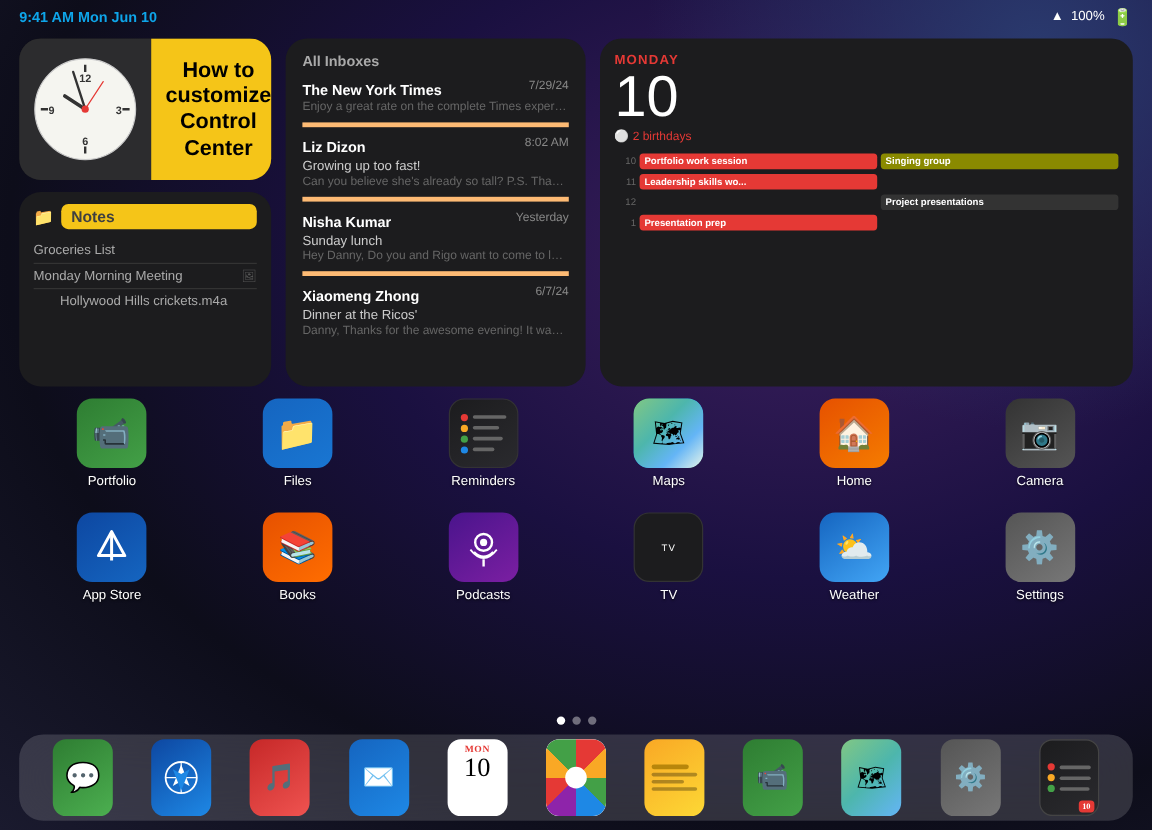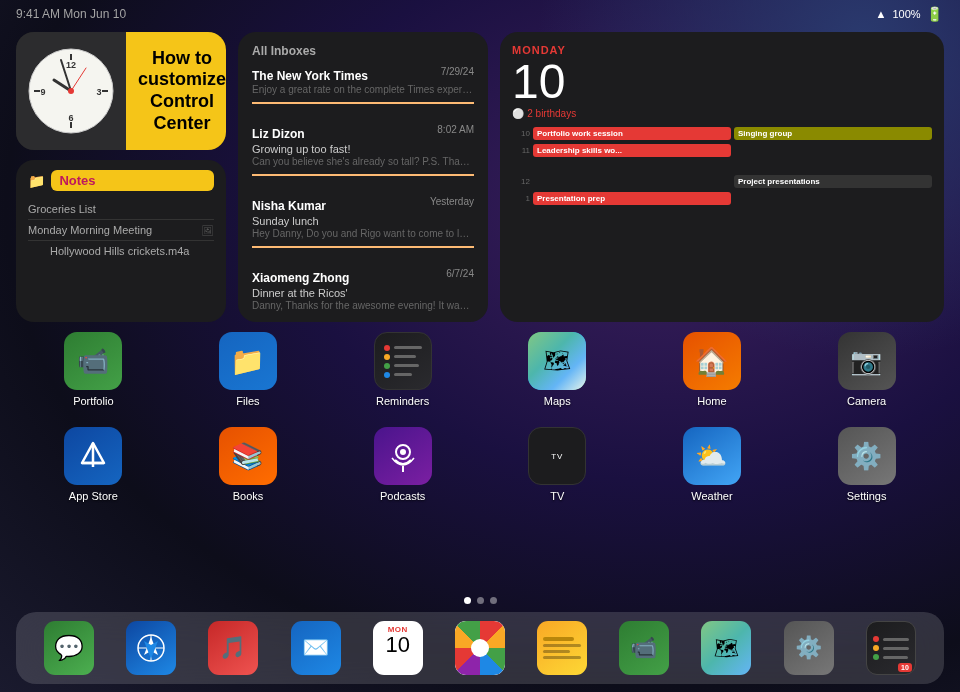--- a/index.html
+++ b/index.html
@@ -33,22 +33,22 @@
       top: 0; left: 0; right: 0;
       height: 28px;
       display: flex;
       align-items: center;
       justify-content: space-between;
       padding: 0 16px;
       z-index: 10;
     }
     .status-time {
       font-size: 12px;
-      font-weight: 400;
-      color: #a3a3a3;
+      font-weight: 700;
+      color: #0ea5e9;
     }
     .status-right {
       display: flex;
       align-items: center;
       gap: 6px;
     }
     .wifi-icon, .battery-icon {
       color: white;
       font-size: 11px;
     }
@@ -131,21 +131,21 @@
     .notes-folder-icon {
       color: #f5c518;
       font-size: 14px;
     }
     .notes-title {
       background: #f5c518;
       border-radius: 6px;
       padding: 3px 8px;
       font-size: 13px;
       font-weight: 600;
-      color: #be185d;
+      color: #404040;
       flex: 1;
     }
     .notes-item {
       font-size: 11px;
       color: #aaa;
       padding: 4px 0;
       border-bottom: 1px solid #333;
       white-space: nowrap;
       overflow: hidden;
       text-overflow: ellipsis;
@@ -167,22 +167,22 @@
       width: 250px;
       overflow: hidden;
     }
     .mail-header {
       font-size: 12px;
       font-weight: 600;
       color: #aaa;
       margin-bottom: 8px;
     }
     .mail-item {
-      margin-bottom: 20px;
-      border-bottom: 2px solid #fdba74;
+      margin-bottom: 8px;
+      border-bottom: 4px solid #fdba74;
       padding-bottom: 7px;
     }
     .mail-item:last-child { border-bottom: none; margin-bottom: 0; }
     .mail-sender {
       font-size: 12px;
       font-weight: 700;
       color: #fff;
     }
     .mail-date {
       font-size: 10px;
@@ -327,28 +327,29 @@
       z-index: 10;
     }
     .dock-icon-wrap {
       display: flex;
       flex-direction: column;
       align-items: center;
       cursor: pointer;
     }
     .dock-icon {
       width: 50px;
-      height: 54px;
+      height: 64px;
       border-radius: 11px;
       display: flex;
       align-items: center;
       justify-content: center;
       font-size: 24px;
       overflow: hidden;
       position: relative;
+      font-family: Liberation Serif, serif;
     }
     .dock-icon.messages { background: linear-gradient(145deg, #2e7d32, #4caf50); }
     .dock-icon.safari { background: linear-gradient(145deg, #0d47a1, #1e88e5); }
     .dock-icon.music { background: linear-gradient(145deg, #c62828, #ef5350); }
     .dock-icon.mail { background: linear-gradient(145deg, #1565c0, #1e88e5); }
     .dock-icon.calendar-d {
       background: white;
       display: flex;
       flex-direction: column;
       align-items: center;
@@ -592,21 +593,21 @@
     <div class="cal-birthdays">
       <span>⚪ </span><span>2 birthdays</span>
     </div>
 
     <div style="display:flex;flex-direction:column;gap:2px;">
       <div style="display:grid;grid-template-columns:18px 1fr 1fr;gap:3px;align-items:center;margin-bottom:2px;">
         <span style="font-size:8px;color:#666;text-align:right;">10</span>
         <div class="cal-event red">Portfolio work session</div>
         <div class="cal-event olive">Singing group</div>
       </div>
-      <div style="display:grid;grid-template-columns:18px 1fr 1fr;gap:3px;align-items:center;margin-bottom:16px;">
+      <div style="display:grid;grid-template-columns:18px 1fr 1fr;gap:3px;align-items:center;margin-bottom:2px;">
         <span style="font-size:8px;color:#666;text-align:right;">11</span>
         <div class="cal-event red">Leadership skills wo...</div>
         <div style="font-size:8px;color:#555;padding:2px 4px;"></div>
       </div>
       <div style="display:grid;grid-template-columns:18px 1fr 1fr;gap:3px;align-items:center;margin-bottom:2px;">
         <span style="font-size:8px;color:#666;text-align:right;">12</span>
         <div style="height:12px;"></div>
         <div class="cal-event project">Project presentations</div>
       </div>
       <div style="display:grid;grid-template-columns:18px 1fr 1fr;gap:3px;align-items:center;">

